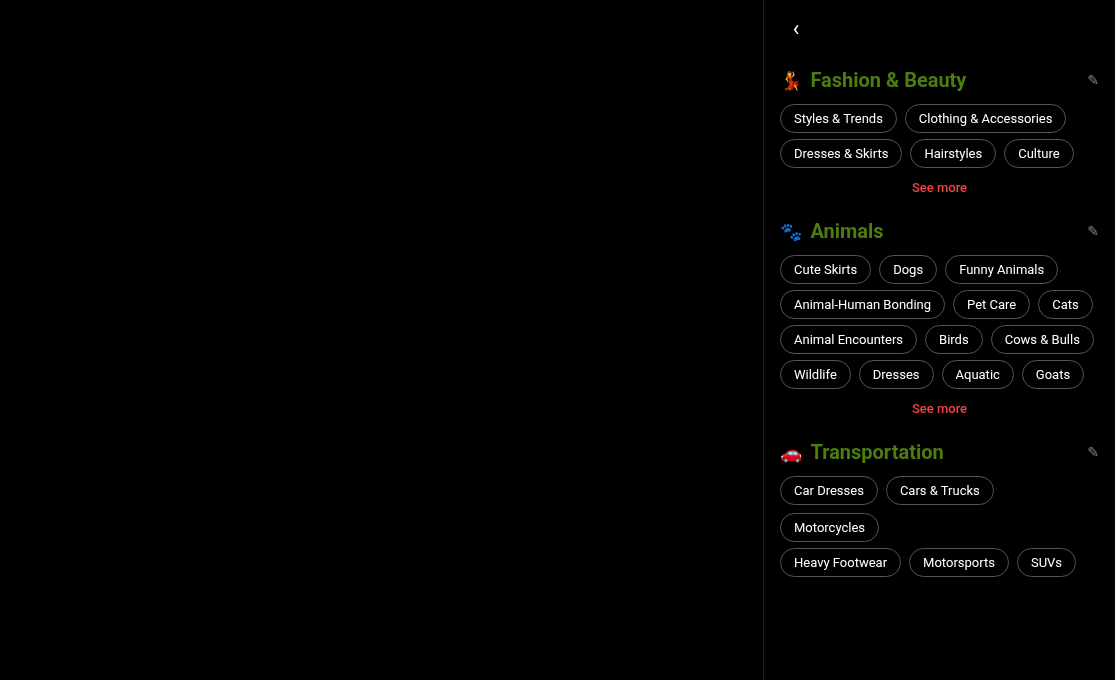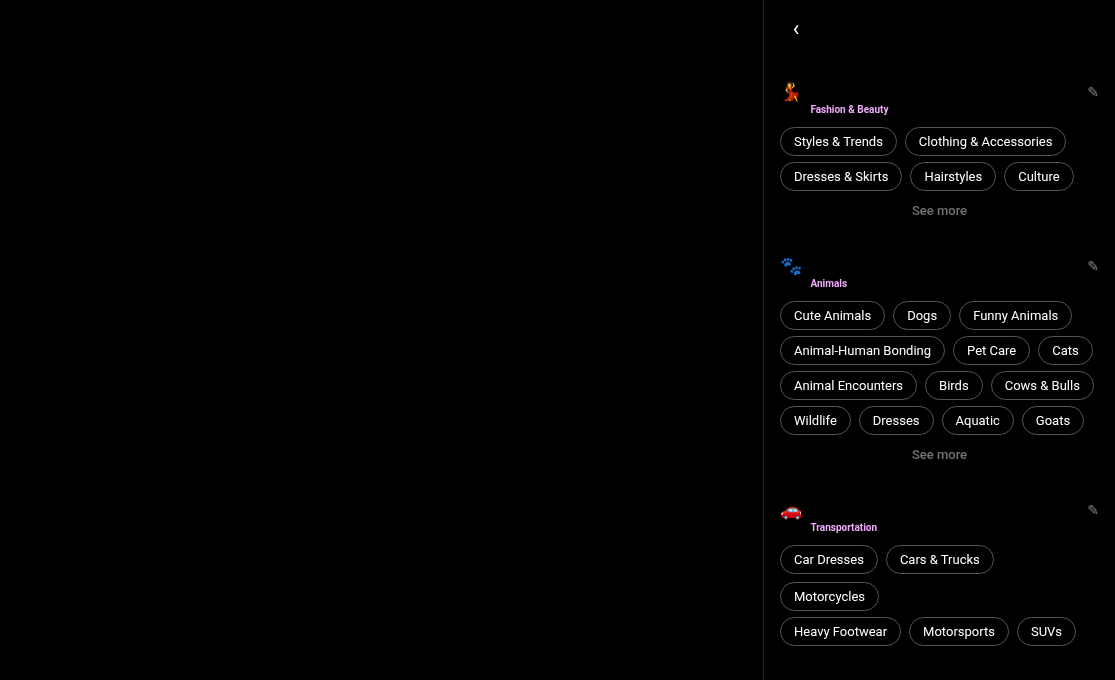--- a/index.html
+++ b/index.html
@@ -98,24 +98,23 @@
       align-items: center;
       margin-bottom: 12px;
     }
 
     .section-emoji {
       font-size: 18px;
       margin-right: 8px;
     }
 
     .section-title {
-      color: #f0abfc;
-      font-size: 10px;
+      color: #4d7c0f;
+      font-size: 20px;
       font-weight: 700;
-      margin-top: 36px;
     }
 
     .section-edit {
       margin-left: auto;
       color: #fff;
       font-size: 14px;
       opacity: 0.5;
     }
 
     .tags-row {
@@ -130,21 +129,21 @@
       border-radius: 20px;
       padding: 6px 13px;
       color: #fff;
       font-size: 13px;
       cursor: pointer;
       white-space: nowrap;
       background: transparent;
     }
 
     .see-more {
-      color: #737373;
+      color: #ef4444;
       font-size: 13px;
       font-weight: 500;
       cursor: pointer;
       text-align: center;
       display: block;
       margin-top: 8px;
       padding: 4px 0;
     }
   </style>
 </head>
@@ -179,21 +178,21 @@
         </div>
         <span class="see-more">See more</span>
       </div>
       <div class="section">
         <div class="section-header">
           <span class="section-emoji">🐾</span>
           <span class="section-title">Animals</span>
           <span class="section-edit">✎</span>
         </div>
         <div class="tags-row">
-          <div class="tag">Cute Animals</div>
+          <div class="tag">Cute Skirts</div>
           <div class="tag">Dogs</div>
           <div class="tag">Funny Animals</div>
         </div>
         <div class="tags-row">
           <div class="tag">Animal-Human Bonding</div>
           <div class="tag">Pet Care</div>
           <div class="tag">Cats</div>
         </div>
         <div class="tags-row">
           <div class="tag">Animal Encounters</div>

